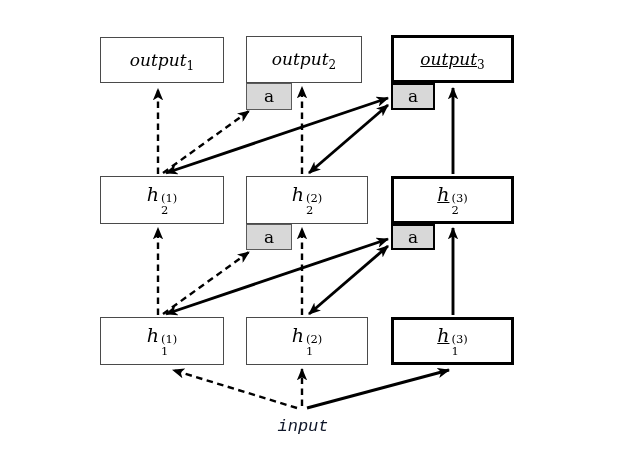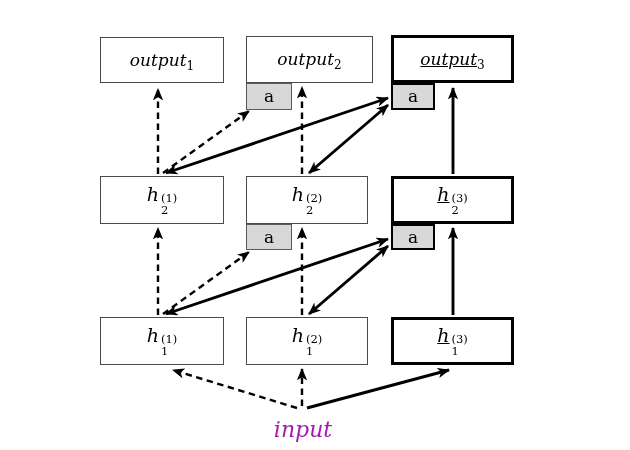--- a/index.html
+++ b/index.html
@@ -24,34 +24,34 @@
   .hbase{font-style:italic;font-size:19px;color:#000;line-height:1;}
   .mstack{
     display:inline-flex;flex-direction:column;align-items:flex-start;
     font-style:normal;font-size:11.5px;line-height:1.08;margin-left:2px;
     transform:translateY(1px);color:#000;
   }
   .osub{font-style:normal;font-size:12px;transform:translateY(4px);display:inline-block;color:#000;}
   .alabel{font-style:normal;font-size:17px;color:#000;line-height:1;}
   .inputlabel{
     position:absolute;left:262px;top:417px;width:82px;text-align:center;
-    font-style:italic;font-size:22px;color:#a21caf;z-index:2;
+    font-style:italic;font-size:17px;color:#0f172a;z-index:2;font-family:Liberation Mono, monospace;
   }
   line.dash{stroke:#000;stroke-width:2.4;stroke-dasharray:6.5 4.5;}
   line.sol{stroke:#000;stroke-width:2.9;}
 </style>
 </head>
 <body>
 
 <div class="canvas">
 
   <div class="node thin" style="left:100px;top:37px;width:124px;height:46px">
     <span class="mlabel"><span>output</span><span class="osub">1</span></span>
   </div>
-  <div class="node thin" style="left:246px;top:36px;width:127px;height:47px">
+  <div class="node thin" style="left:246px;top:36px;width:116px;height:47px">
     <span class="mlabel"><span>output</span><span class="osub">2</span></span>
   </div>
   <div class="node thick" style="left:391px;top:35px;width:123px;height:48px">
     <span class="mlabel"><span>output</span><span class="osub">3</span></span>
   </div>
 
   <div class="adapter thin" style="left:246px;top:83px;width:46px;height:27px">
     <span class="alabel">a</span>
   </div>
   <div class="adapter thick" style="left:391px;top:83px;width:44px;height:27px">

